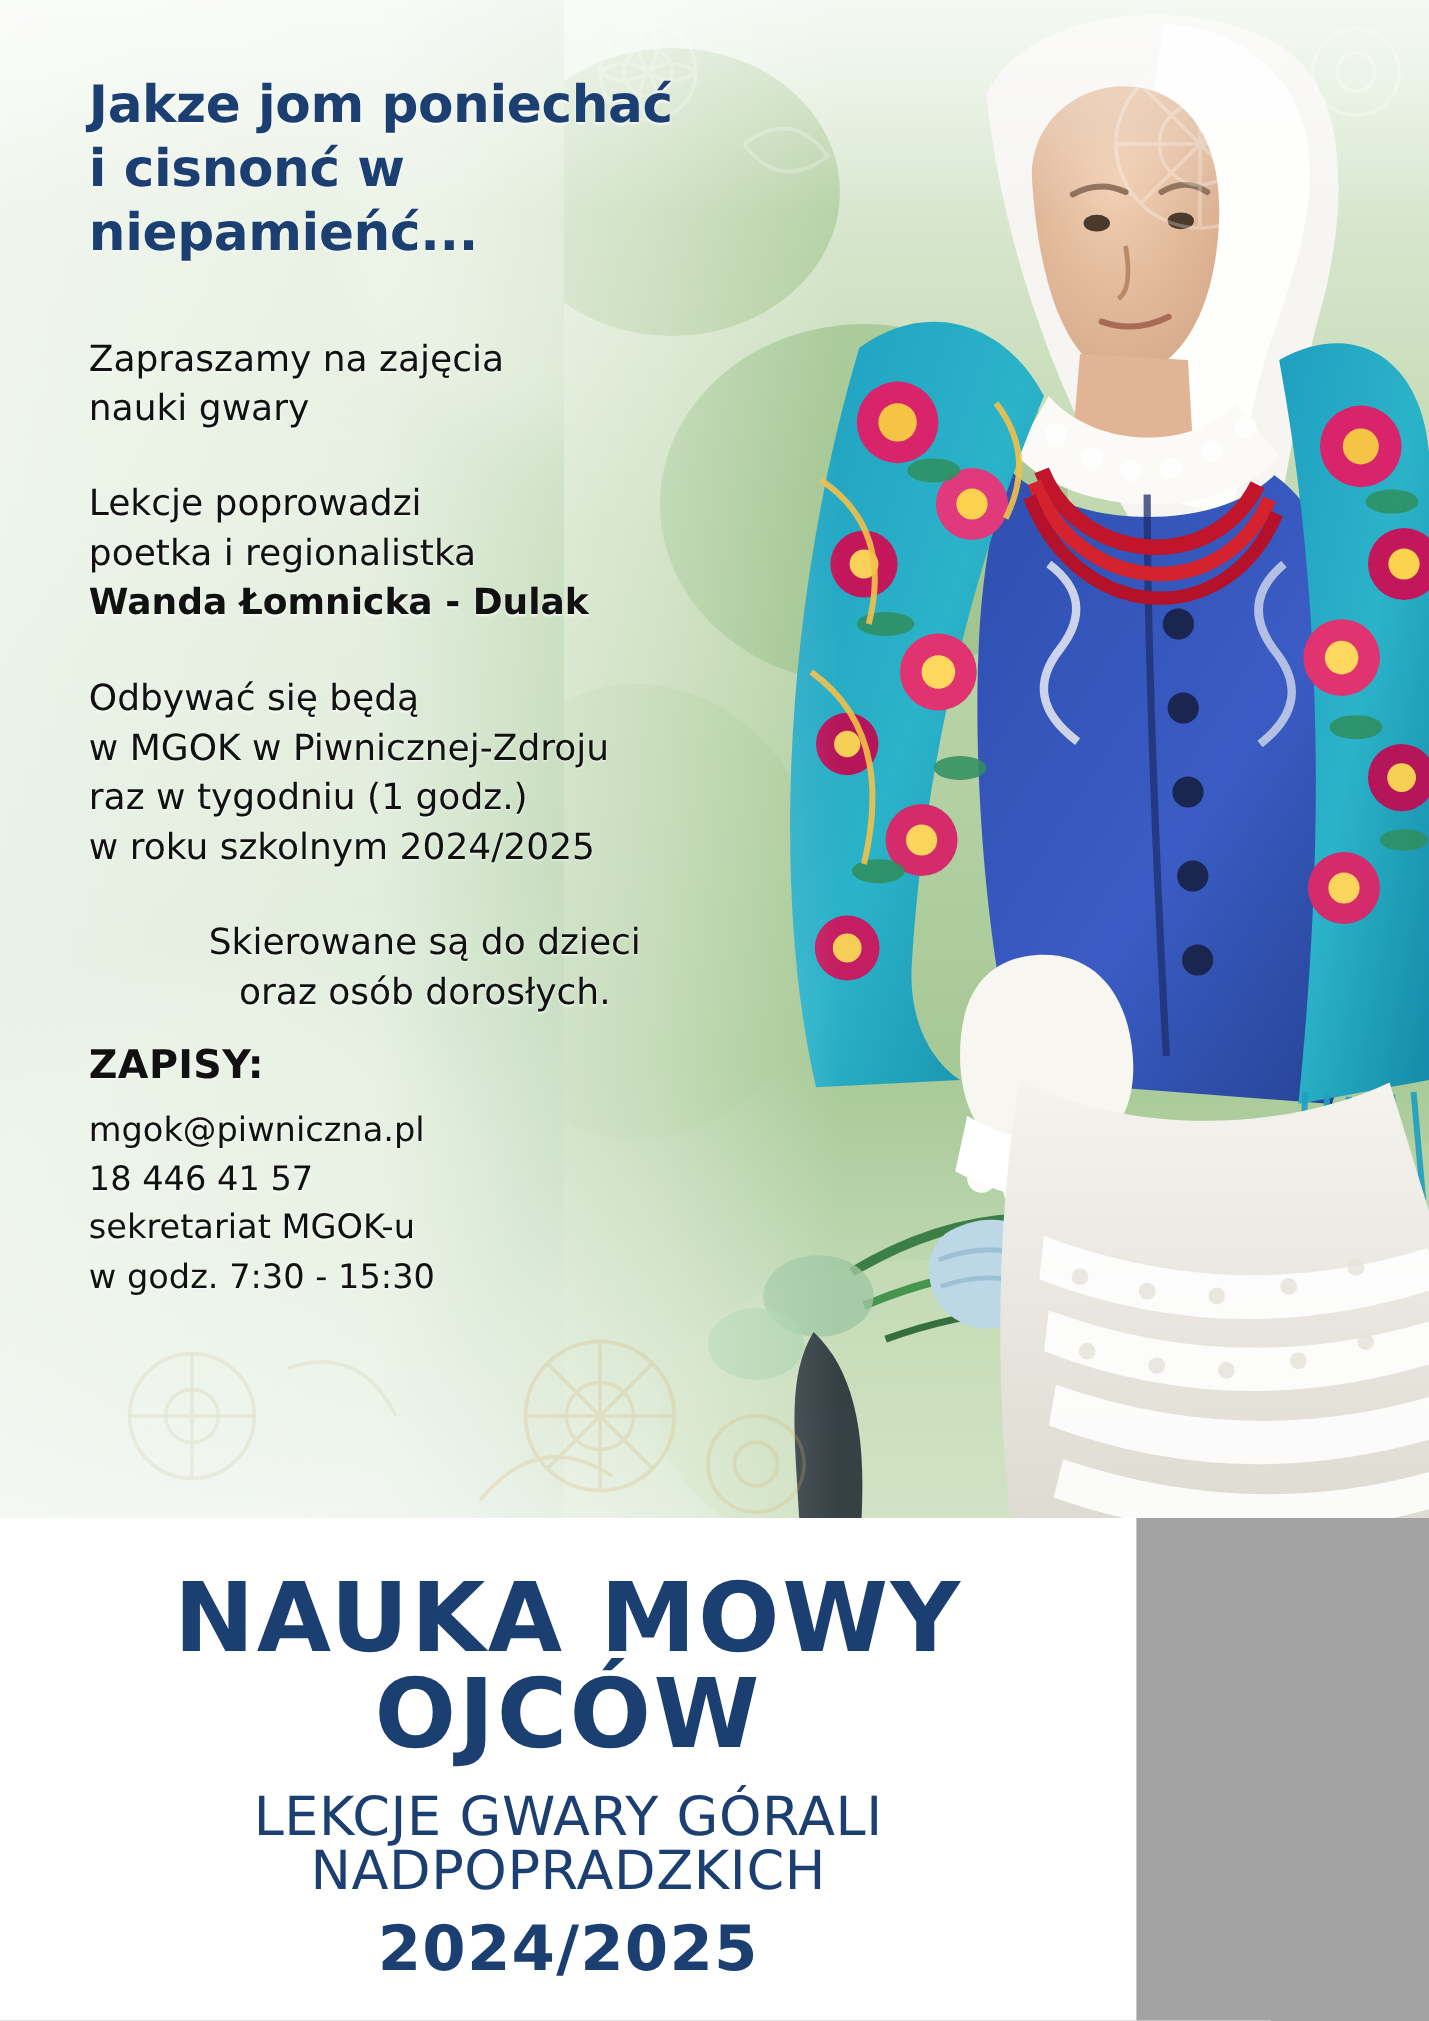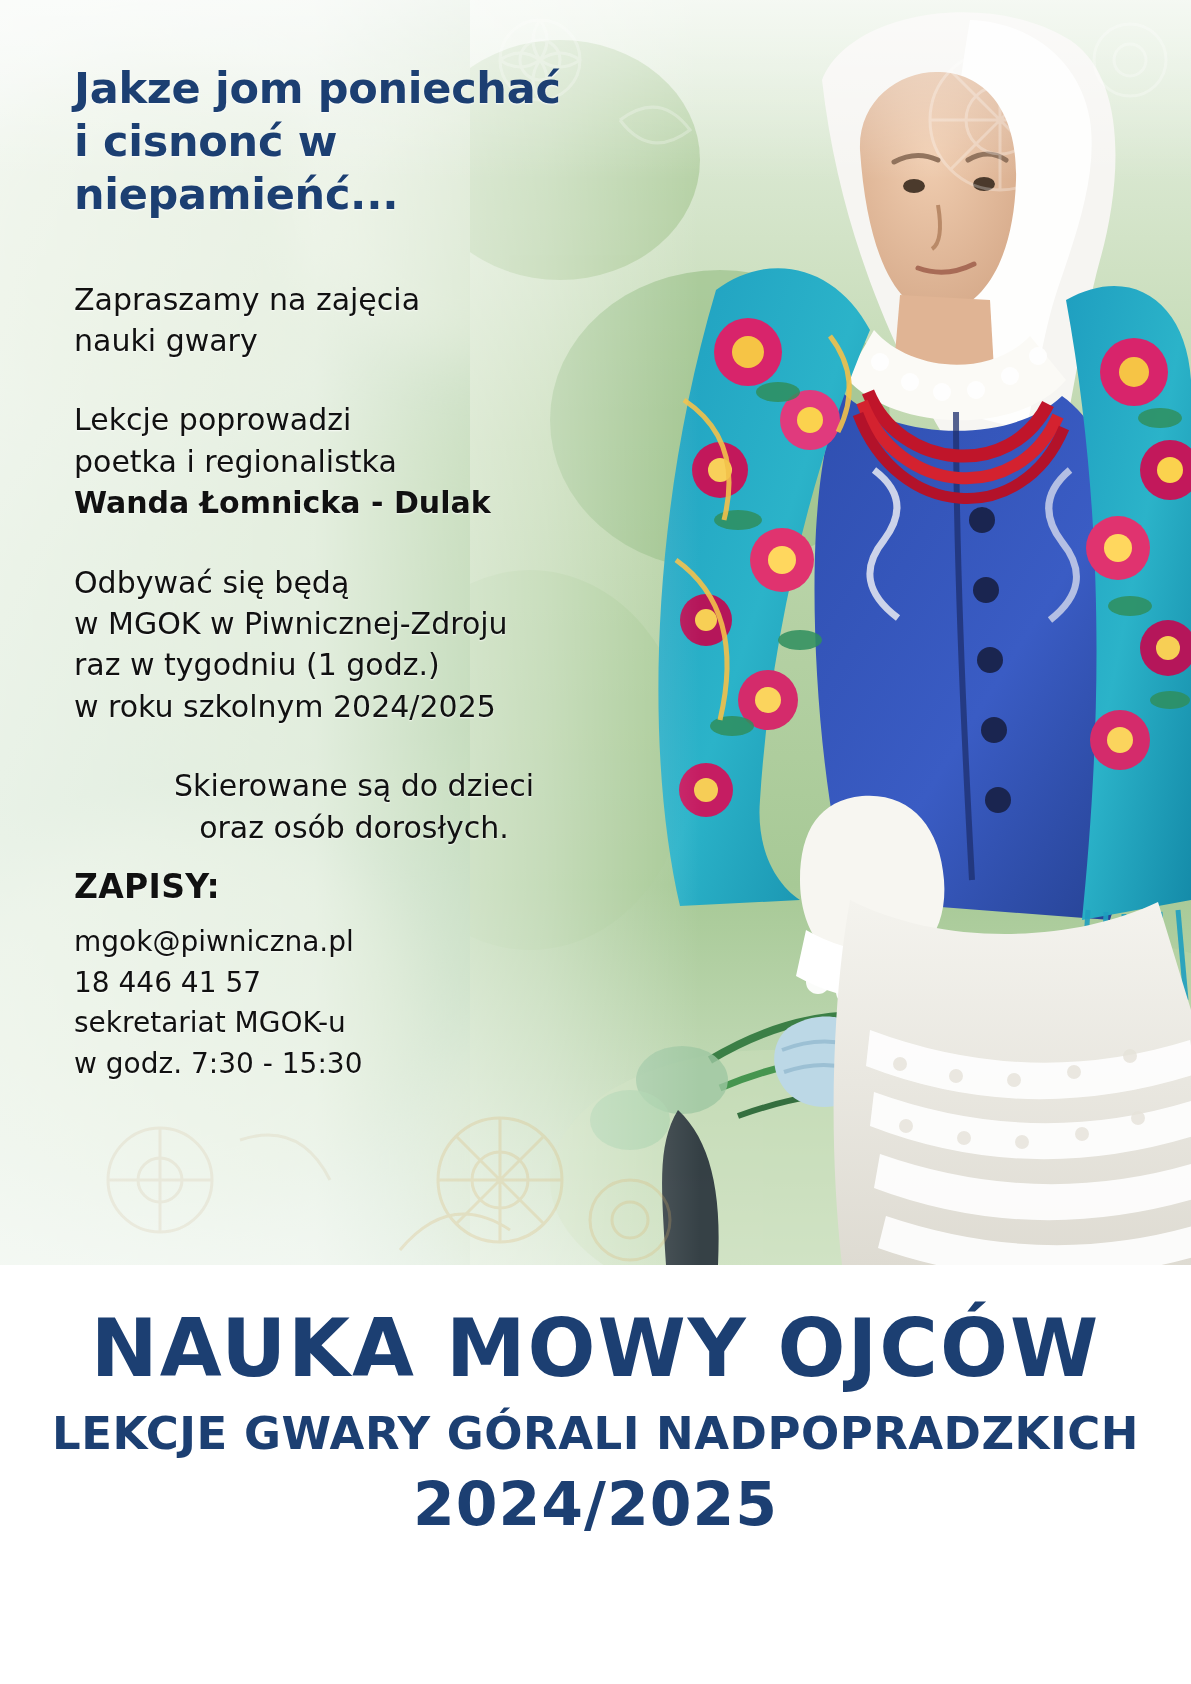--- a/index.html
+++ b/index.html
@@ -116,42 +116,42 @@
     margin: 0;
     color: #111111;
     text-shadow: 0 1px 2px rgba(255,255,255,0.8);
   }
 
   
   .banner {
     position: absolute;
     left: 0;
     top: 1265px;
-    width: 1191px;
+    width: 947px;
     height: 419px;
     background: #ffffff;
     text-align: center;
     color: #1c3f72;
   }
   .banner-line1 {
     font-size: 80px;
     font-weight: 700;
     letter-spacing: 2px;
     margin: 44px 0 0 0;
     line-height: 1.0;
   }
   .banner-line2 {
     font-size: 45px;
-    font-weight: 700;
+    font-weight: 400;
     letter-spacing: 0.5px;
     margin: 22px 0 0 0;
     line-height: 1.0;
   }
   .banner-line3 {
-    font-size: 60px;
+    font-size: 52px;
     font-weight: 700;
     letter-spacing: 1px;
     margin: 18px 0 0 0;
     line-height: 1.0;
   }
 </style>
 </head>
 <body>
 
 <div class="poster">

